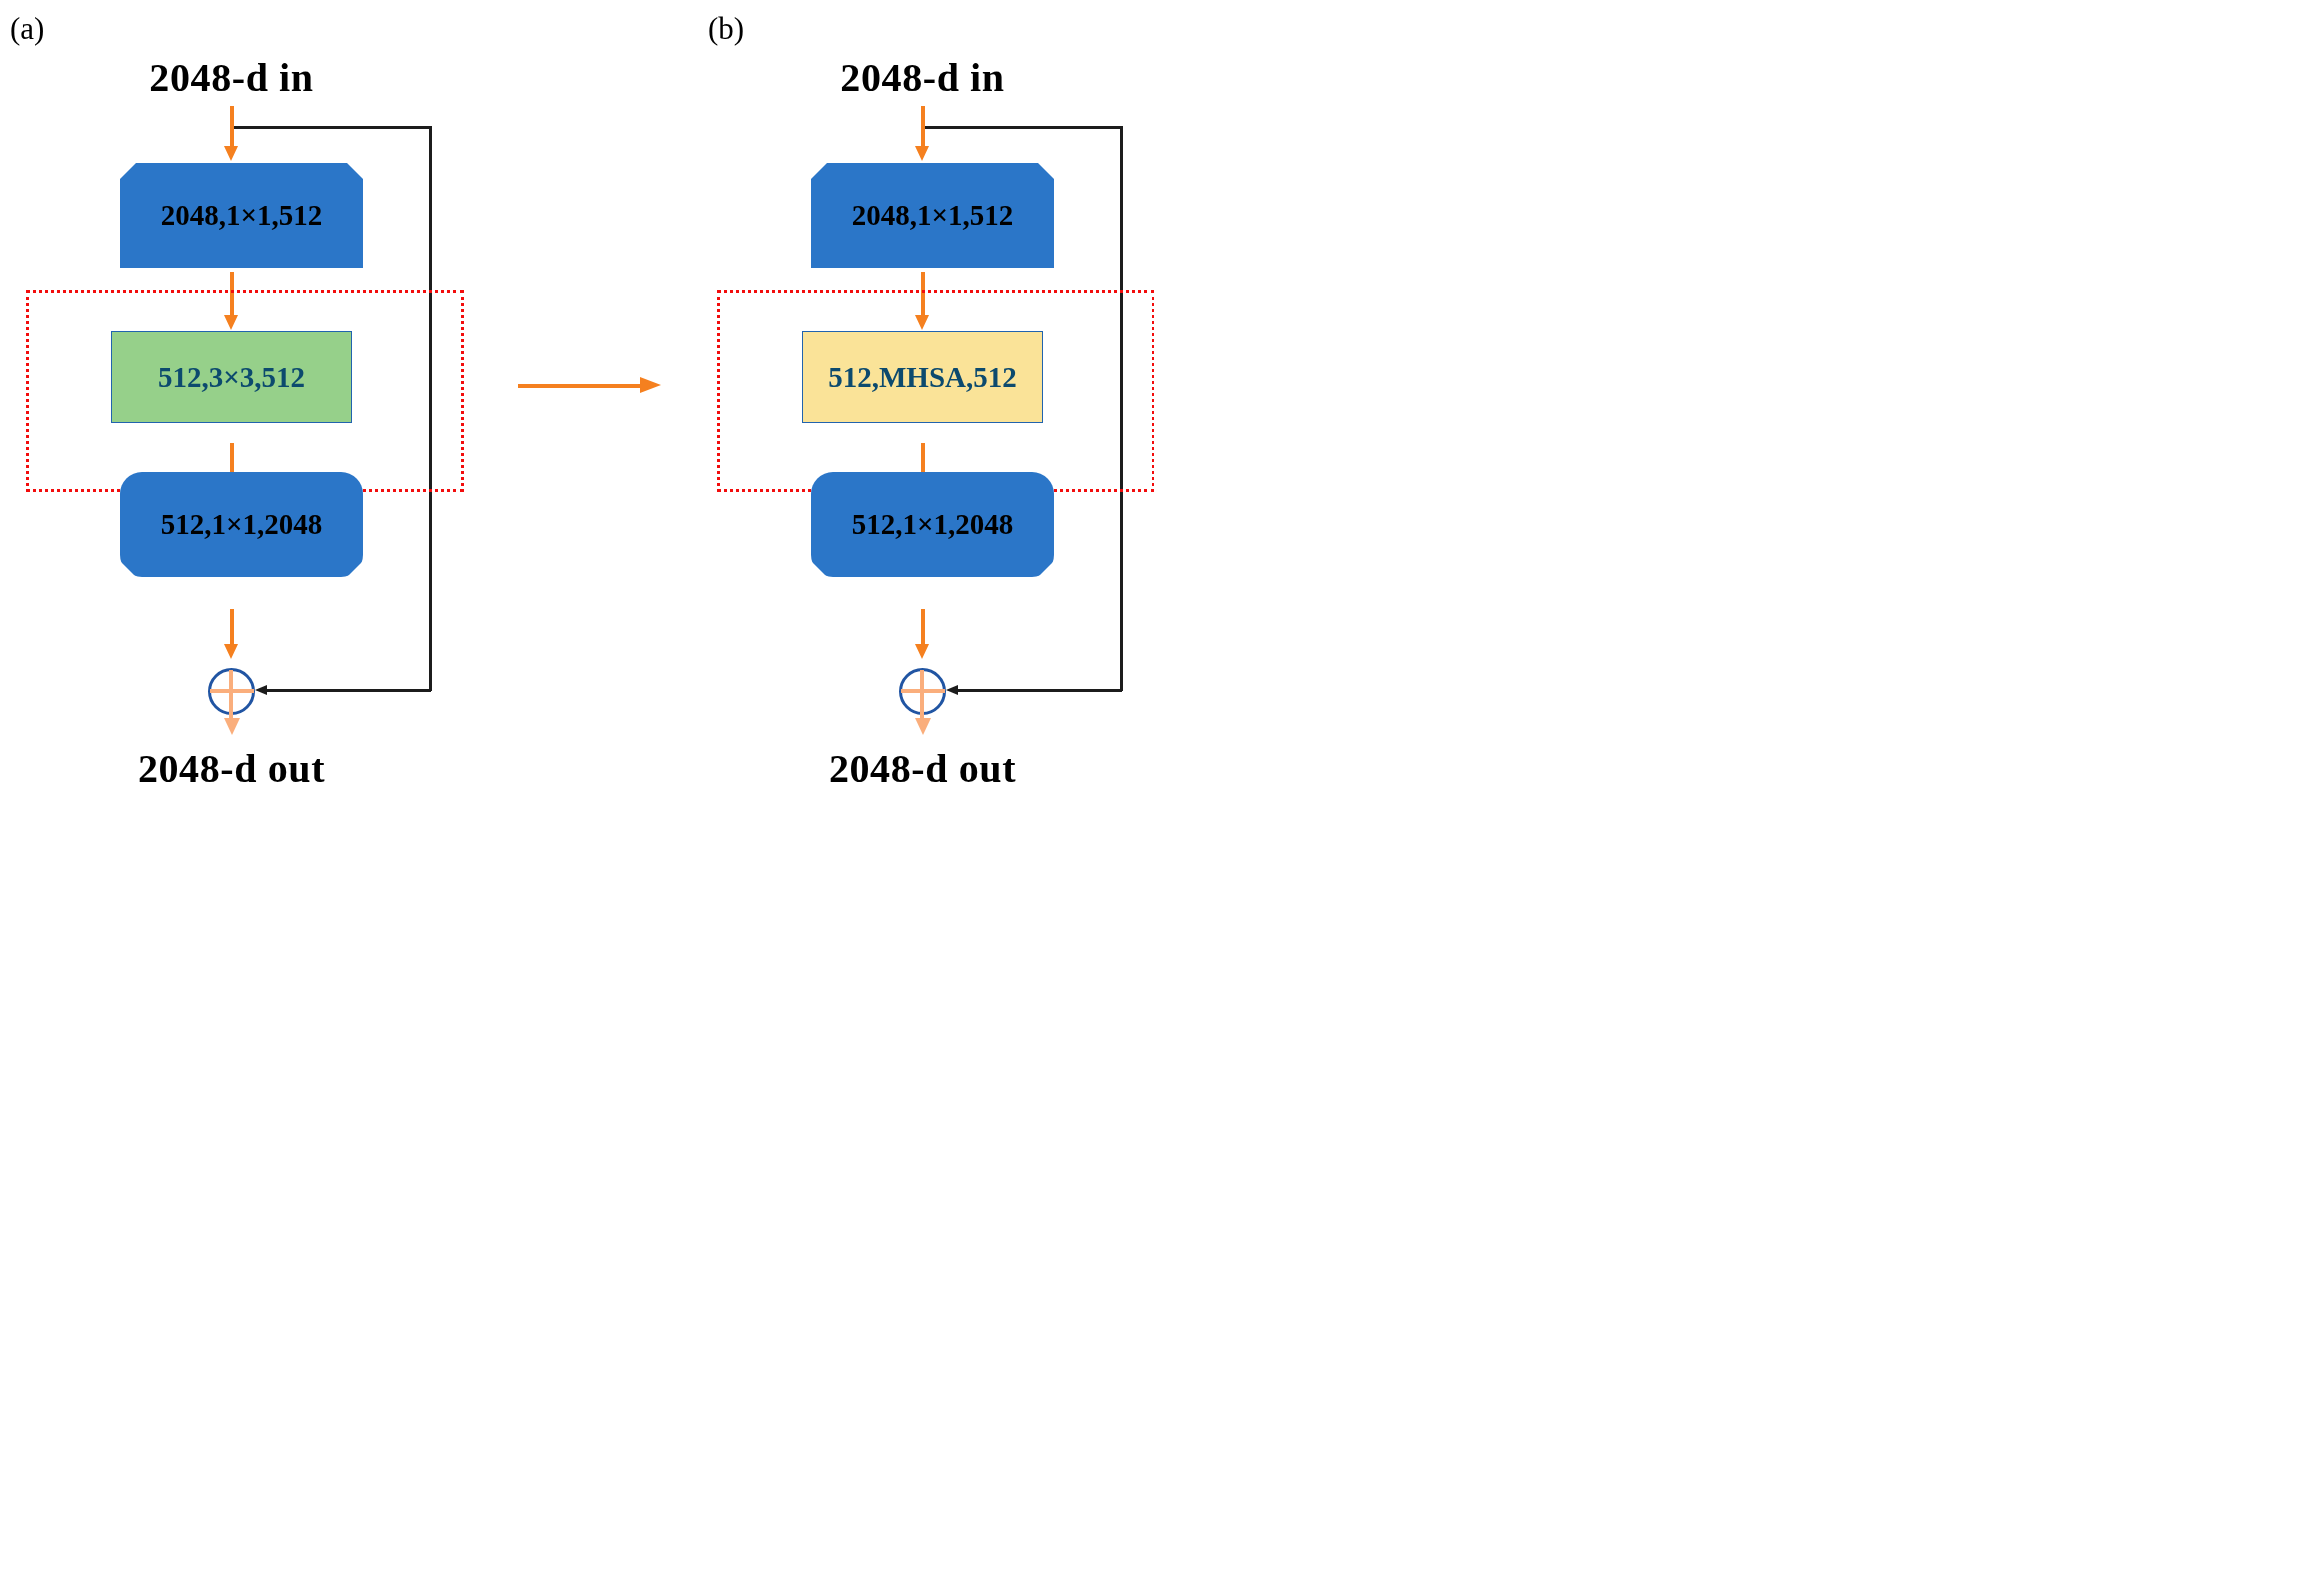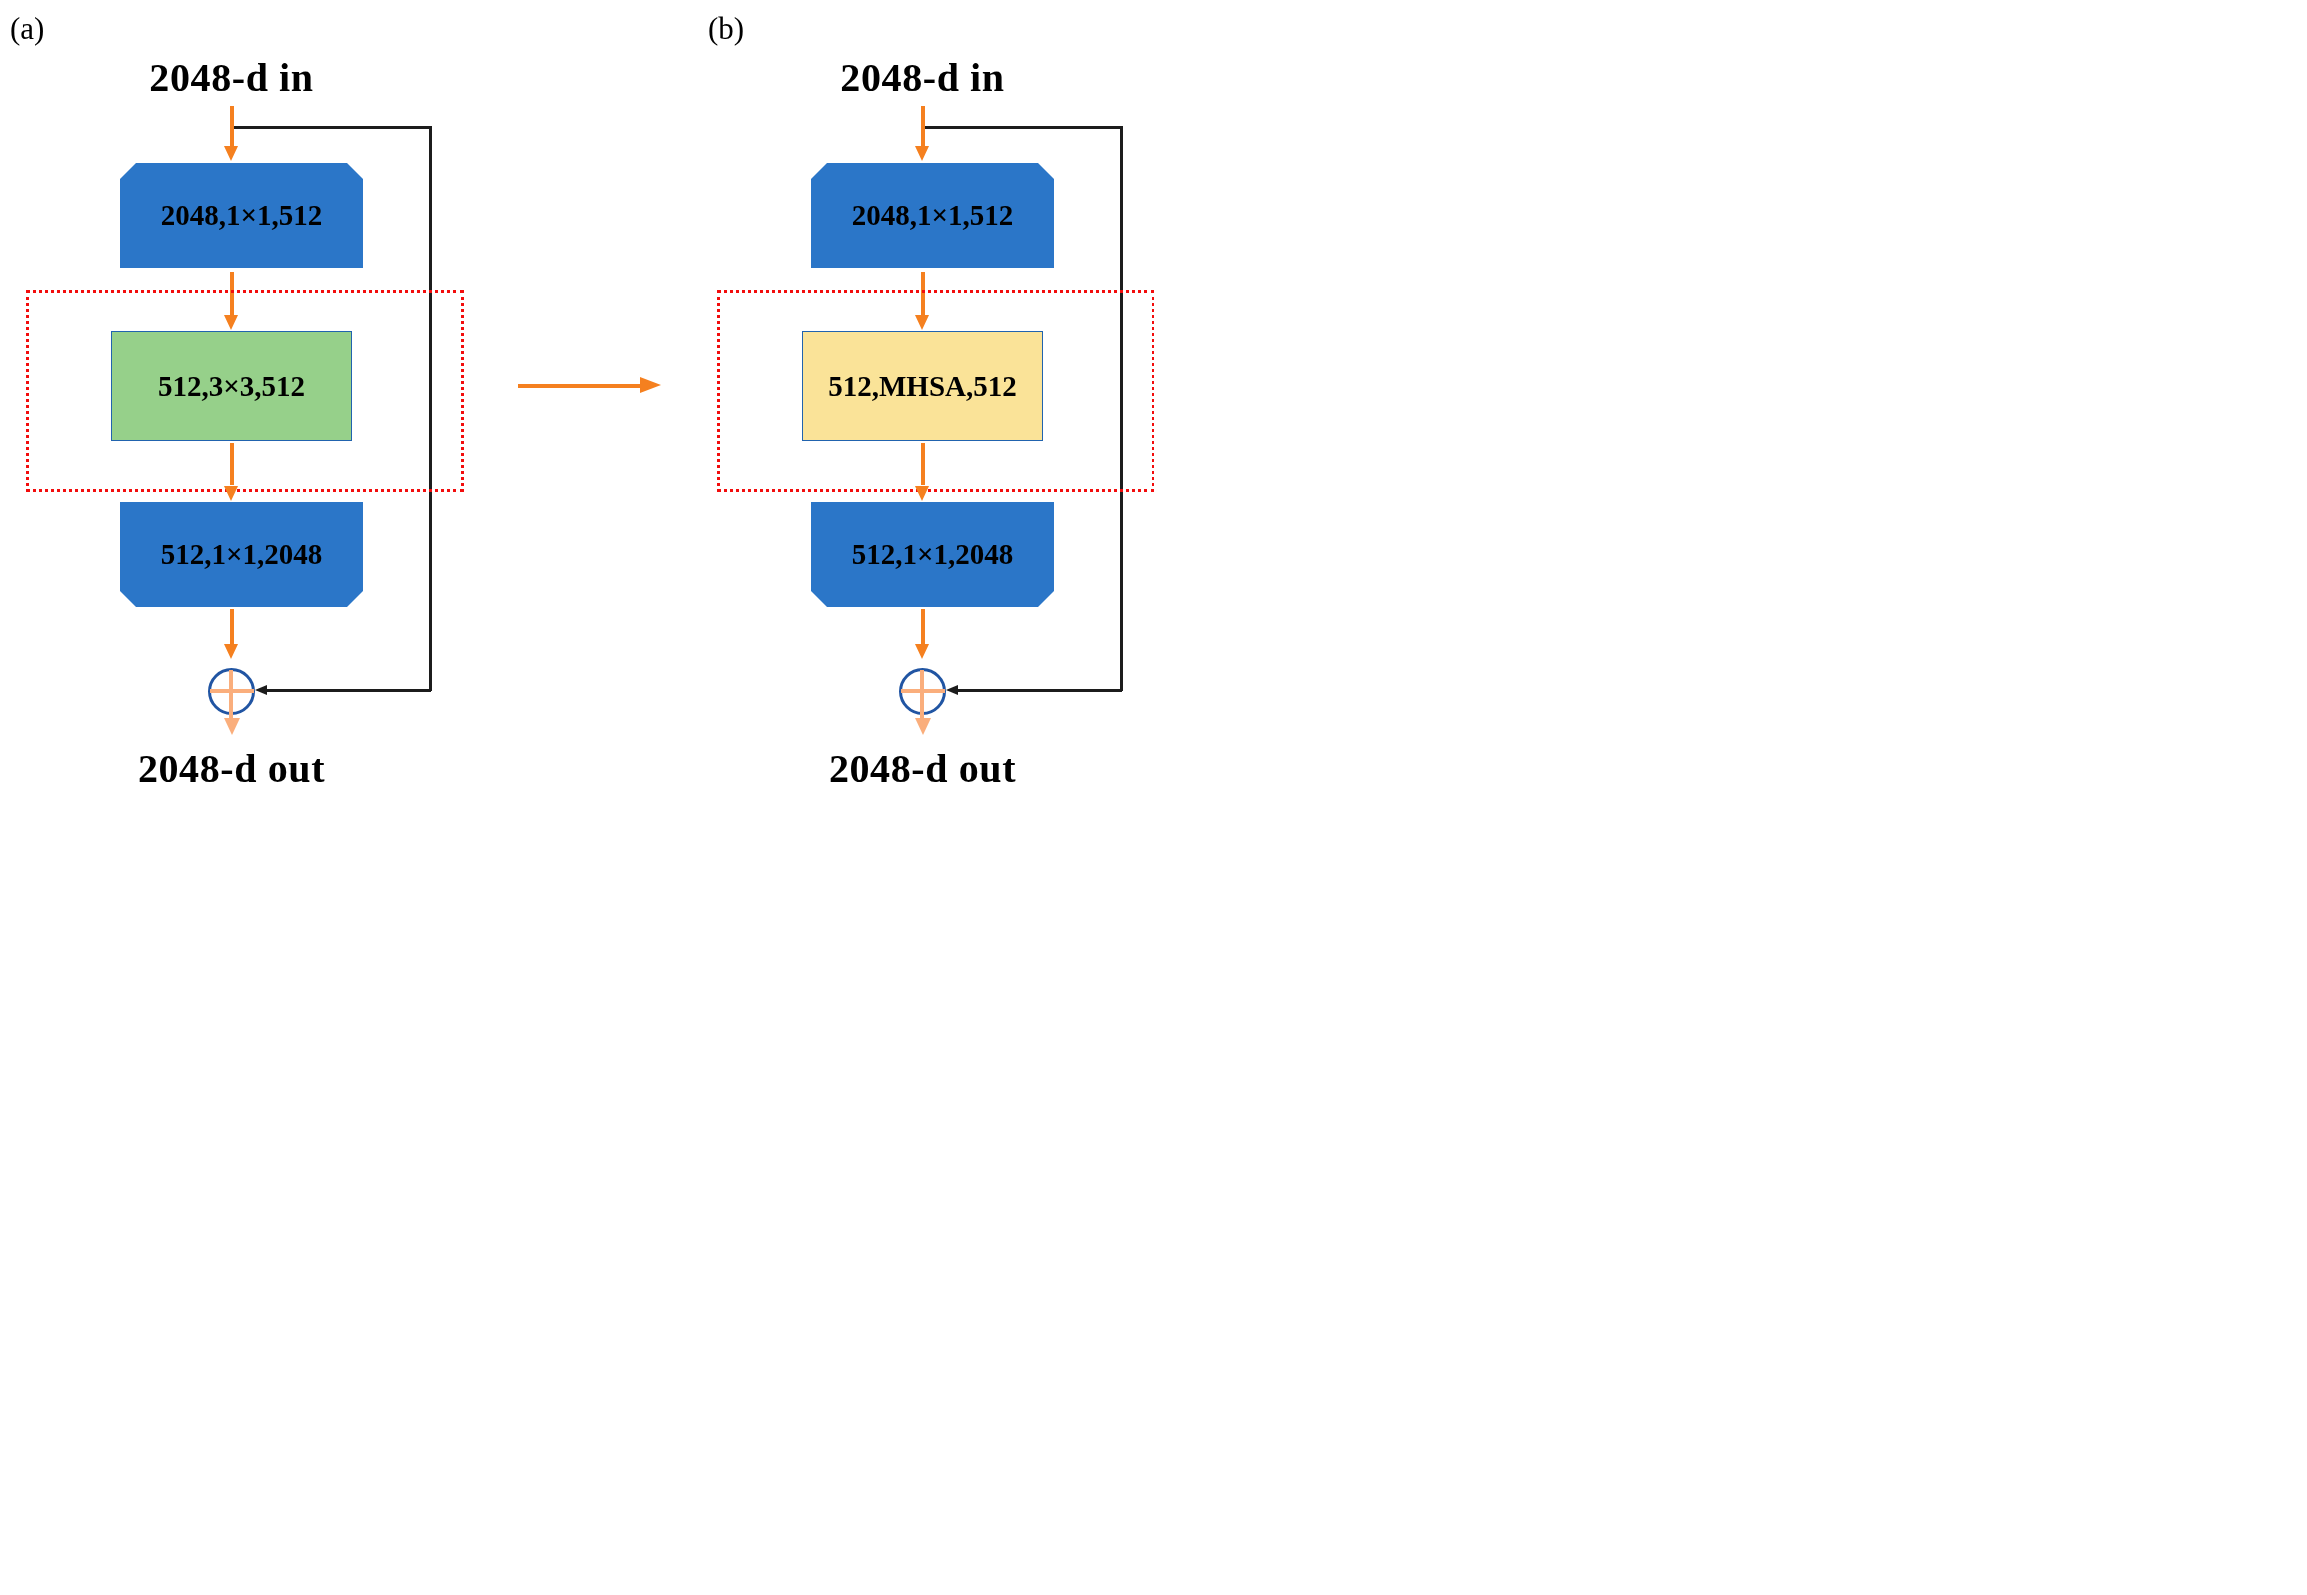--- a/index.html
+++ b/index.html
@@ -54,29 +54,29 @@
              border-right:12px solid var(--line-black);}
 
   
   .block{
     position:absolute;left:108px;width:243px;height:105px;background:var(--block-blue);
     display:flex;align-items:center;justify-content:center;
     font:700 29px/29px "Liberation Serif",serif;color:#000;margin-left:12px;
   }
   .block.b1{top:163px;
     clip-path:polygon(16px 0,calc(100% - 16px) 0,100% 16px,100% 100%,0 100%,0 16px);}
-  .block.b3{top:502px;
-    clip-path:polygon(0 0,100% 0,100% calc(100% - 16px),calc(100% - 16px) 100%,16px 100%,0 calc(100% - 16px));}
+  .block.b3{top:472px;
+    clip-path:polygon(0 0,100% 0,100% calc(100% - 16px),calc(100% - 16px) 100%,16px 100%,0 calc(100% - 16px));border-radius:22px;}
 
   
   .mid{
-    position:absolute;left:111px;top:331px;width:241px;height:110px;box-sizing:border-box;
+    position:absolute;left:111px;top:331px;width:241px;height:92px;box-sizing:border-box;
     border:1.2px solid var(--box-border-blue);
     display:flex;align-items:center;justify-content:center;
-    font:700 29px/29px "Liberation Serif",serif;color:#000000;
+    font:700 29px/29px "Liberation Serif",serif;color:#0c4a6e;
   }
   .pa .mid{background:var(--spatial-green);}
   .pb .mid{background:var(--mhsa-yellow);align-items:center;}
 
   
   .redrect{
     position:absolute;left:26px;top:290px;width:438px;height:202px;box-sizing:border-box;
     border:3.7px dotted var(--highlight-red);
   }
 

